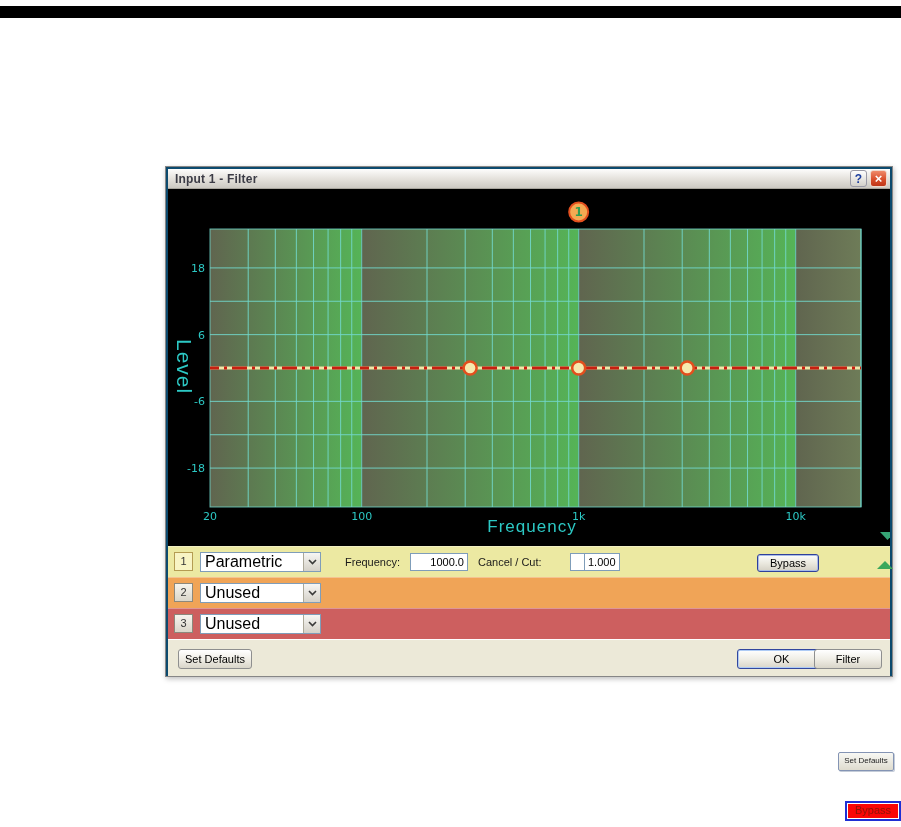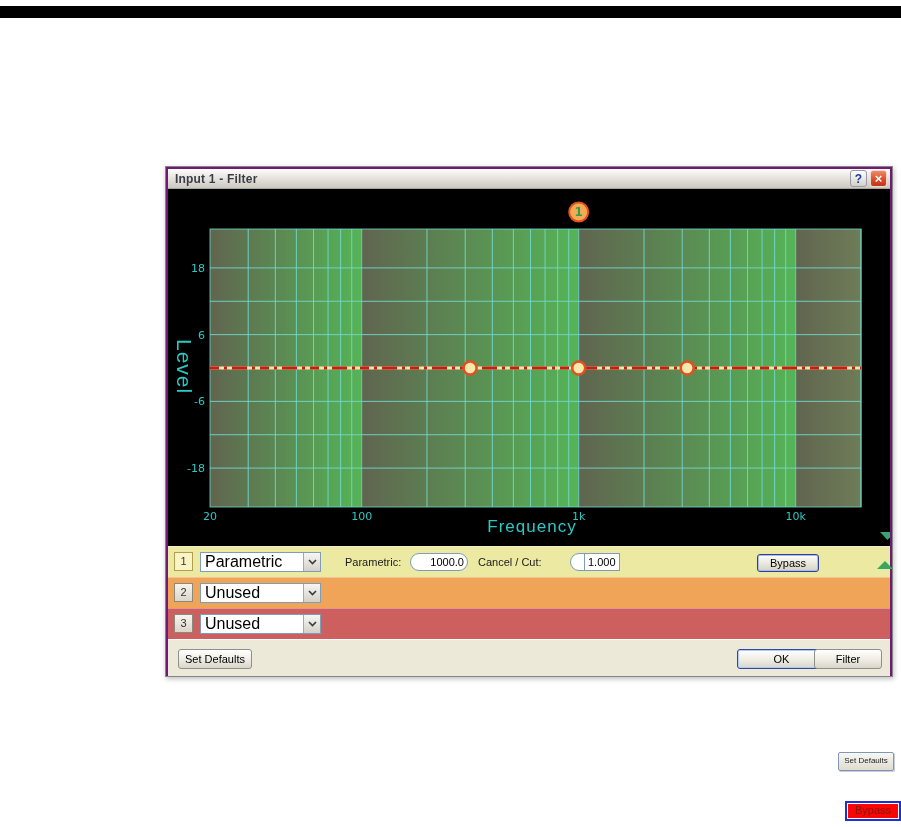--- a/index.html
+++ b/index.html
@@ -3,21 +3,21 @@
 <meta charset="utf-8">
 <style>
   * { box-sizing: border-box; margin: 0; padding: 0; }
   body { font-family: "Liberation Sans", sans-serif; background: #ffffff; }
   .page { position: relative; width: 901px; height: 827px; background: #ffffff; overflow: hidden; }
 
   .top-bar { position: absolute; left: 0; top: 6px; width: 901px; height: 12px; background: #000000; }
 
   
   .dialog { position: absolute; left: 165px; top: 166px; width: 728px; height: 511px;
-            background: #701a75; border: 1px solid #868686; padding: 2px;
+            background: #0c4a6e; border: 1px solid #868686; padding: 2px;
             box-shadow: 1px 2px 5px rgba(0,0,0,0.25); }
   .titlebar { position: relative; height: 20px; width: 722px;
               background: linear-gradient(180deg, #fdfdfc 0%, #e3e0da 55%, #ccc9c2 100%);
               border-bottom: 1px solid #a8a59d; display: flex; align-items: center; }
   .titlebar .title { font-size: 12px; font-weight: bold; color: #3c3c46; padding-left: 7px; letter-spacing: 0.2px; }
   .tb-btn { position: absolute; top: 1px; width: 17px; height: 17px; border-radius: 3px;
             font-size: 12px; font-weight: bold; text-align: center; line-height: 16px; cursor: default; }
   .tb-help { right: 23px; border: 1px solid #9a9aa6; color: #1c3e9e;
              background: linear-gradient(180deg, #fefefe, #d4d1ca); }
   .tb-close { right: 3px; border: 1px solid #f0d8cc; color: #ffffff; font-size: 13px;
@@ -39,21 +39,21 @@
   .num-gray { background: linear-gradient(180deg, #f6f4ee, #dad6ca); border: 1px solid #8c887c; }
   .combo { position: absolute; left: 32px; top: 5px; width: 121px; height: 20px;
            background: #ffffff; border: 1px solid #7f9db9; display: flex; }
   .combo .combo-text { flex: 1; font-size: 16px; line-height: 18px; padding-left: 4px; color: #000; }
   .combo .combo-arrow { width: 17px; height: 18px; border-left: 1px solid #aca899;
                         background: linear-gradient(180deg, #f7f6f4, #d5d1c8);
                         display: flex; align-items: center; justify-content: center; }
   .fld-label { position: absolute; top: 9px; font-size: 11px; color: #1a1a1a; }
   .fld { position: absolute; top: 6px; height: 18px; border: 1px solid #7f9db9; background: #fff;
          font-size: 11px; padding: 0 3px; font-family: "Liberation Sans", sans-serif; }
-  .fld-right { text-align: right; border-radius: 9px; }
+  .fld-right { text-align: right; }
   .bypass-btn { position: absolute; left: 589px; top: 7px; width: 62px; height: 18px;
                 border: 1px solid #30409a; border-radius: 3px;
                 box-shadow: inset 0 0 0 1px #a8bce8;
                 background: linear-gradient(180deg, #fdfdfc 0%, #e9e7dd 55%, #d4d0c4 100%);
                 font-size: 11px; text-align: center; line-height: 15px; color: #000; }
   .row-up-arrow { position: absolute; left: 709px; top: 9px; }
 
   
   .footer { position: relative; width: 722px; height: 37px; background: #ece9d8; border-top: 1px solid #ffffff; }
   .xp-btn { position: absolute; top: 9px; height: 20px; border: 1px solid #8e8f8f; border-radius: 3px;
@@ -164,21 +164,21 @@
     <div class="filter-row" style="background: rgb(236, 233, 162);">
       <div class="num-btn num-1">1</div>
       <div class="combo">
         <span class="combo-text">Parametric</span>
         <span class="combo-arrow">
           <svg width="9" height="6">
               <path d="M1 1 L4.5 4.5 L8 1" stroke="#3a3a3a" stroke-width="1.6" fill="none"></path>
             </svg>
         </span>
       </div>
-      <span class="fld-label" style="left:177px">Parametric:</span>
+      <span class="fld-label" style="left:177px">Frequency:</span>
       <input class="fld fld-right" style="left: 242px; width: 58px;" value="1000.0">
       <span class="fld-label" style="left:310px">Cancel / Cut:</span>
       <input class="fld fld-right" style="left: 379px; width: 34px; margin-left: 23px;" value="0.0">
       <span class="fld-label" style="left:423px">Q:</span>
       <input class="fld" style="left: 416px; width: 36px;" value="1.000">
       <button class="bypass-btn">Bypass</button>
       <span class="row-up-arrow">
         <svg width="16" height="9">
             <polygon points="0,8 16,8 8,0" fill="#3aa85c"></polygon>
           </svg>

